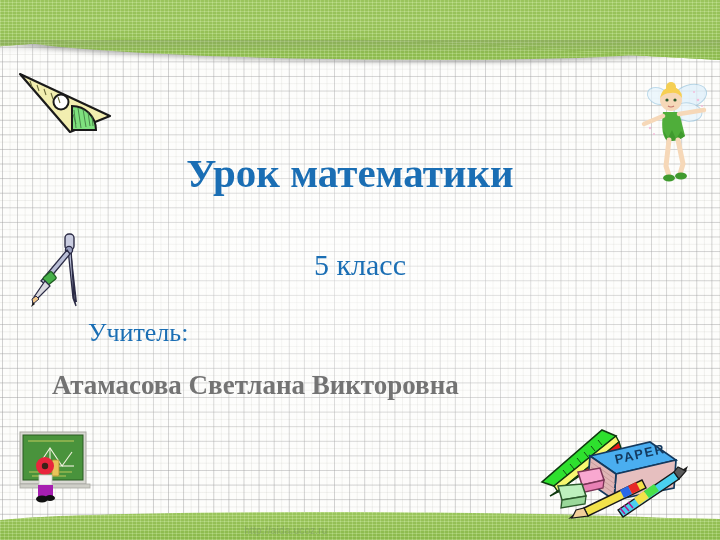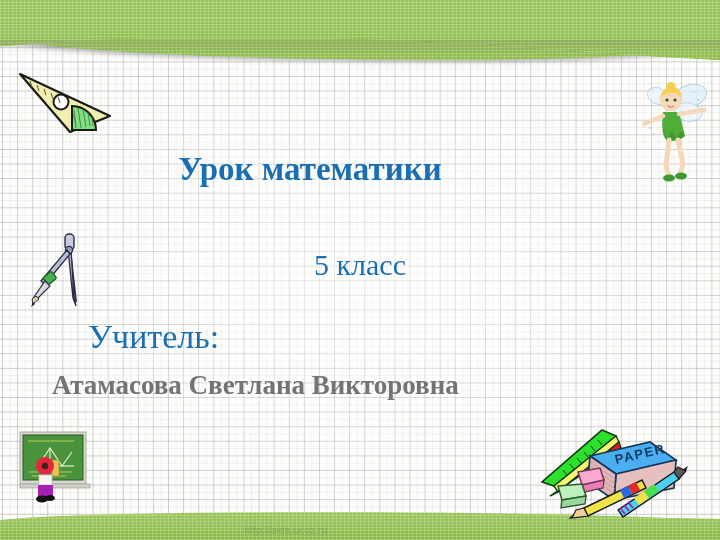--- a/index.html
+++ b/index.html
@@ -101,43 +101,44 @@
     pointer-events: none;
   }
 
   
   .title {
     position: absolute;
     left: 0;
     top: 152px;
     width: 620px;
     text-align: center;
-    font-size: 33px;
+    font-size: 41px;
     font-weight: bold;
     color: #1a6eb4;
     letter-spacing: 0px;
     line-height: 1.05;
     white-space: nowrap;
+    padding-left: 40px;
   }
   .subtitle {
     position: absolute;
     left: 0;
     top: 248px;
     width: 720px;
     text-align: center;
     font-size: 30px;
     font-weight: normal;
     color: #1a6eb4;
     white-space: nowrap;
   }
   .teacher-label {
     position: absolute;
     left: 88px;
     top: 318px;
-    font-size: 34px;
+    font-size: 26px;
     font-weight: normal;
     color: #1a6eb4;
     white-space: nowrap;
   }
   .teacher-name {
     position: absolute;
     left: 52px;
     top: 370px;
     font-size: 27px;
     font-weight: bold;

